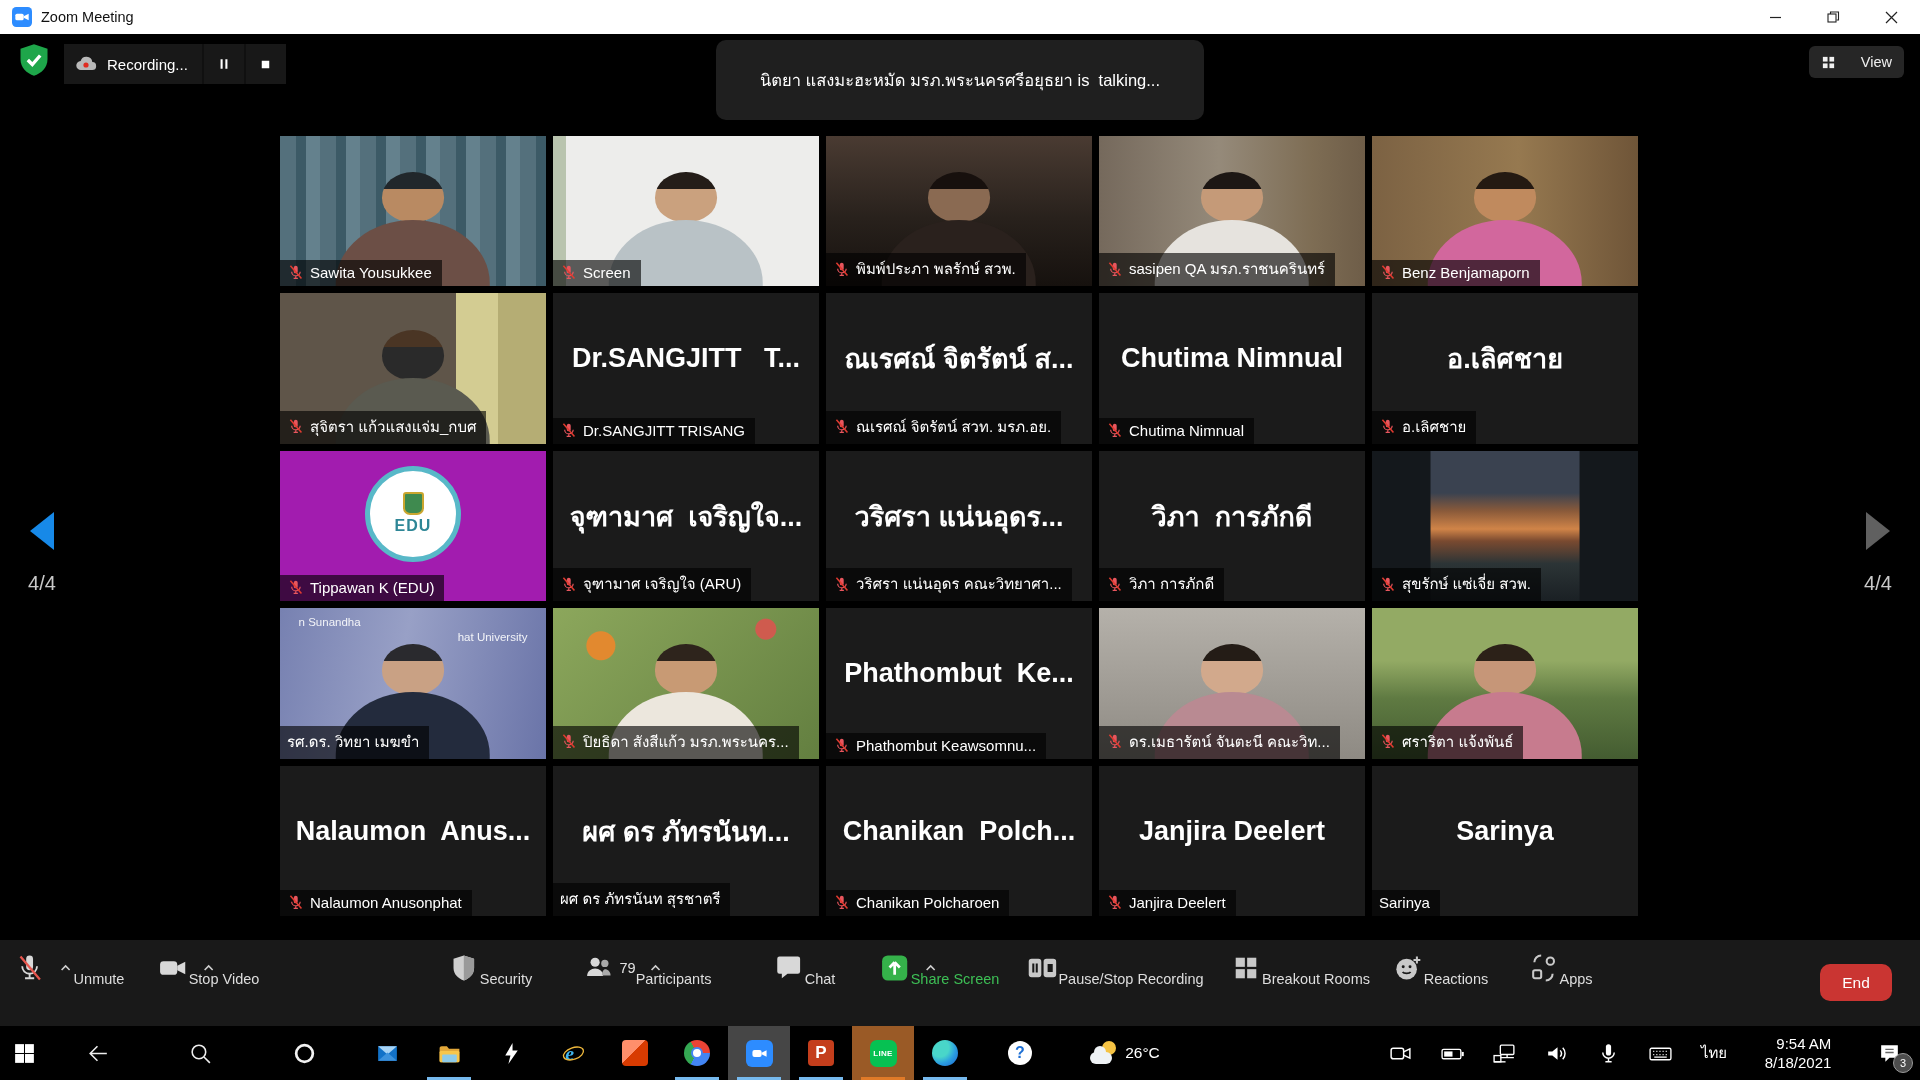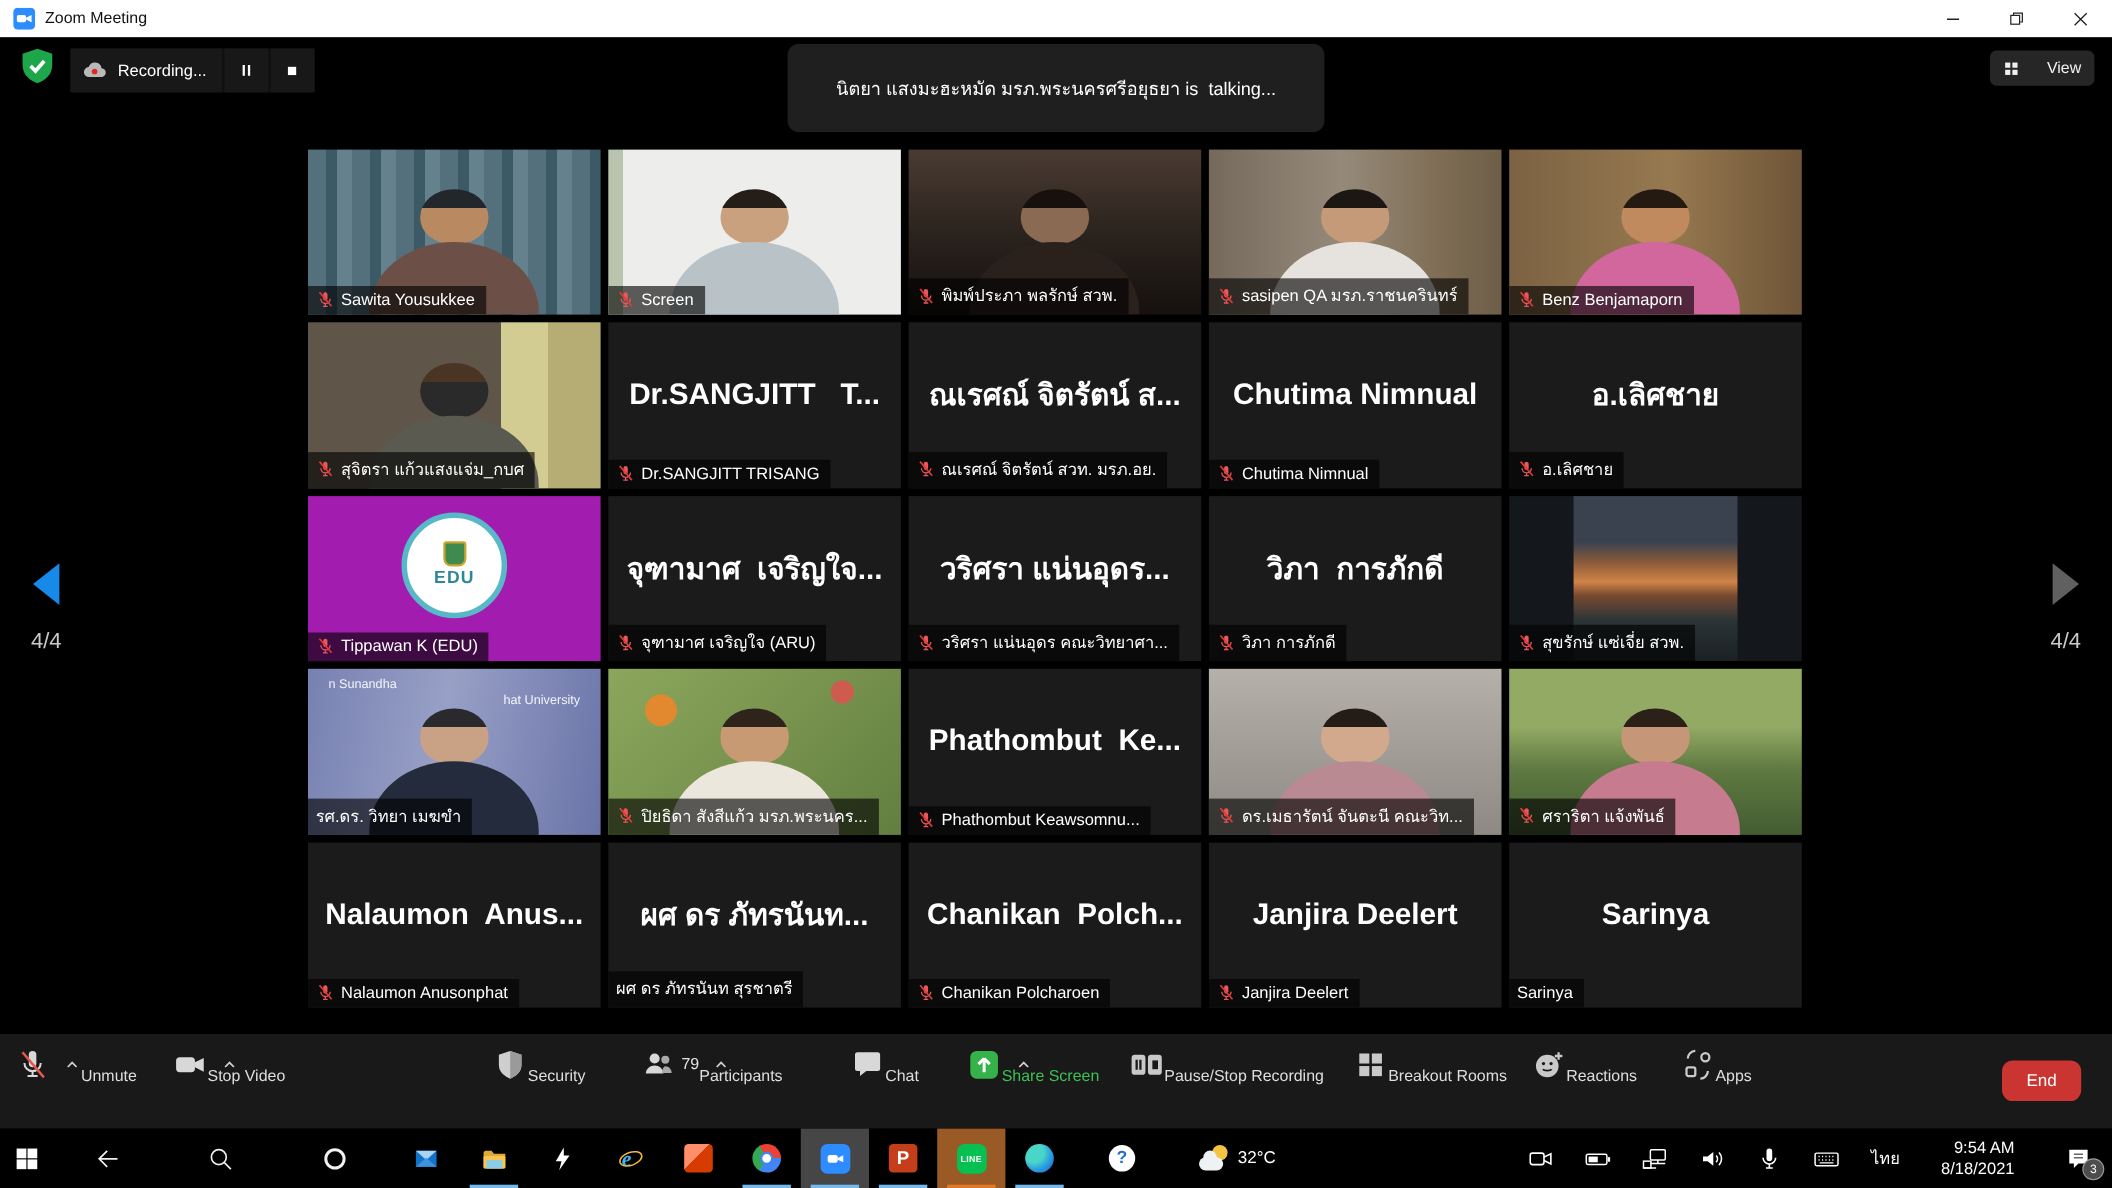--- a/index.html
+++ b/index.html
@@ -770,21 +770,21 @@
           <span class="ul"></span>
         </div>
         <div class="tsk" style="width: 88px;">
           <span class="help-ic">?</span>
         </div>
         <div class="tsk" style="width: 122px;">
           <span class="wx">
             <span class="sun"></span>
             <span class="cloud"></span>
           </span>
-          <span class="wxt">32°C</span>
+          <span class="wxt">26°C</span>
         </div>
       </div>
     <div class="tbar-right" id="tbar-right">
         <div class="tsk" style="width: 52px;">
           <svg viewBox="0 0 24 24">
             <rect x="3" y="7" width="12" height="10" rx="2" stroke="#fff" stroke-width="1.4" fill="none"></rect>
             <path d="M15 10.5l6-3v9l-6-3" stroke="#fff" stroke-width="1.4" fill="none"></path>
           </svg>
         </div>
         <div class="tsk" style="width: 52px;">

